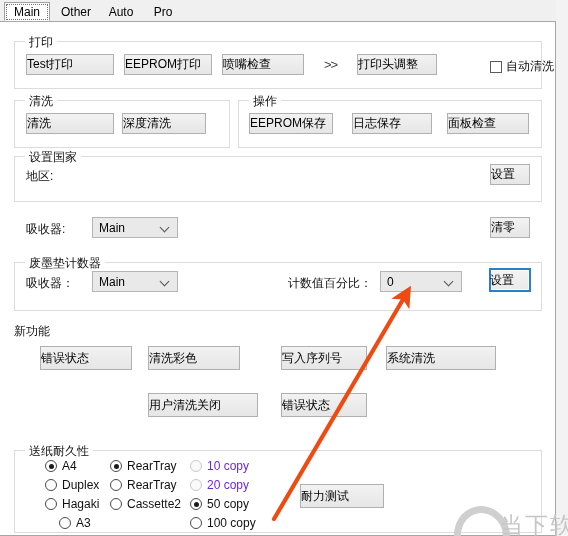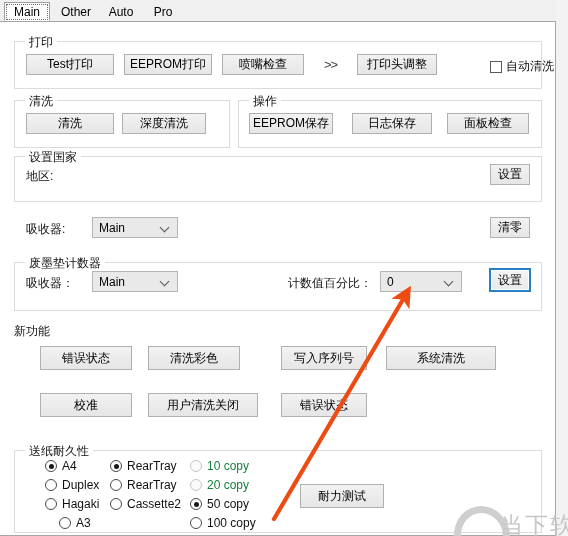--- a/index.html
+++ b/index.html
@@ -74,21 +74,21 @@
     position: absolute; font-size: 12px; color: #111; white-space: nowrap;
   }
 
   
   .btn {
     position: absolute;
     background: linear-gradient(#f2f2f2, #e6e6e6);
     border: 1px solid #b0b0b0;
     box-sizing: border-box;
     font-size: 12px; color: #000;
-    display: flex; align-items: center; justify-content: center;
+    display: flex; align-items: center; justify-content: flex-start;
     white-space: nowrap;
     cursor: default;
   }
   .btn.focused {
     border: 1px solid #2a7fc9;
     box-shadow: 0 0 0 1px #2a7fc9 inset, 0 0 0 2px #ffffff inset;
     background: linear-gradient(#f4f4f4, #e9e9e9);
   }
 
   
@@ -125,21 +125,21 @@
   .radio .dot {
     position: relative;
     width: 12px; height: 12px; border-radius: 50%;
     border: 1px solid #4a4a4a; background: #fff;
     box-sizing: border-box; margin-right: 5px; flex: 0 0 auto;
   }
   .radio.checked .dot::after {
     content: ""; position: absolute; left: 2.5px; top: 2.5px;
     width: 5px; height: 5px; border-radius: 50%; background: #1a1a1a;
   }
-  .radio.disabled { color: #15803d; }
+  .radio.disabled { color: #6d28d9; }
   .radio.disabled .dot { border-color: #c8c8c8; background: #fafafa; }
 
   .arrowsep {
     position: absolute; font-size: 13px; color: #444; letter-spacing: -1px;
   }
 
   
   .annot { position: absolute; left: 0; top: 0; width: 568px; height: 536px; pointer-events: none; }
 
   
@@ -266,23 +266,20 @@
     <div class="btn" style="left:148px; top:324px; width:92px; height:24px;">
       <span>清洗彩色</span>
     </div>
     <div class="btn" style="left:281px; top:324px; width:86px; height:24px;">
       <span>写入序列号</span>
     </div>
     <div class="btn" style="left:386px; top:324px; width:110px; height:24px;">
       <span>系统清洗</span>
     </div>
 
-    <div class="btn" style="left:40px; top:371px; width:92px; height:24px;">
-      <span>校准</span>
-    </div>
     <div class="btn" style="left:148px; top:371px; width:110px; height:24px;">
       <span>用户清洗关闭</span>
     </div>
     <div class="btn" style="left:281px; top:371px; width:86px; height:24px;">
       <span>错误状态</span>
     </div>
 
     <div class="group" style="left:14px; top:428px; width:528px; height:83px;">
       <span class="legend">送纸耐久性</span>
     </div>

